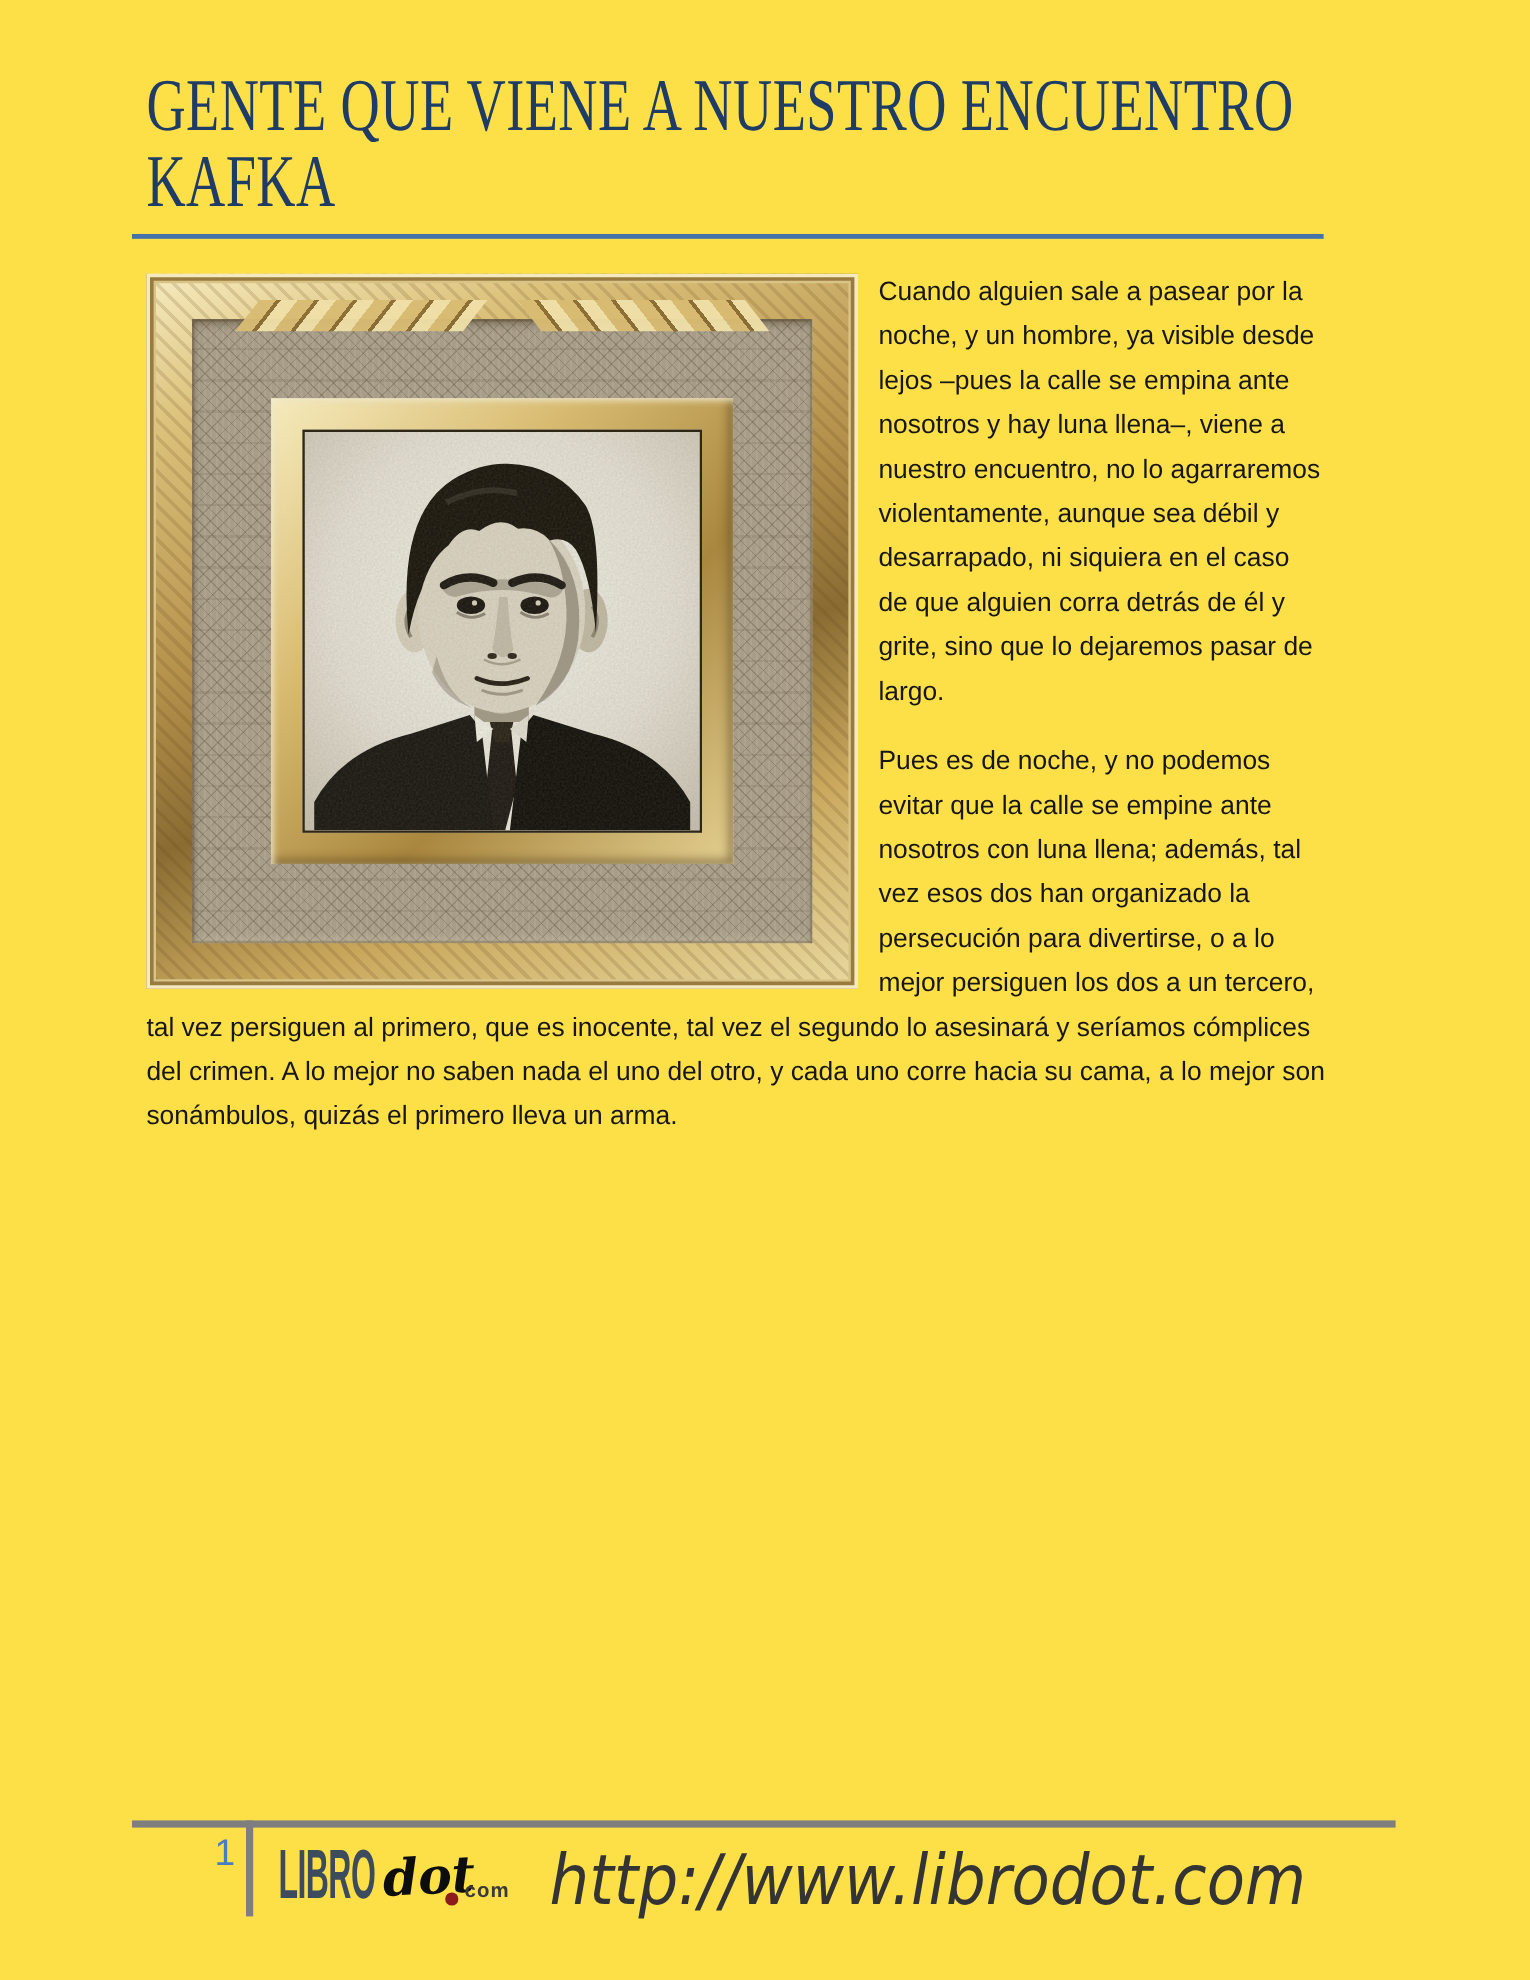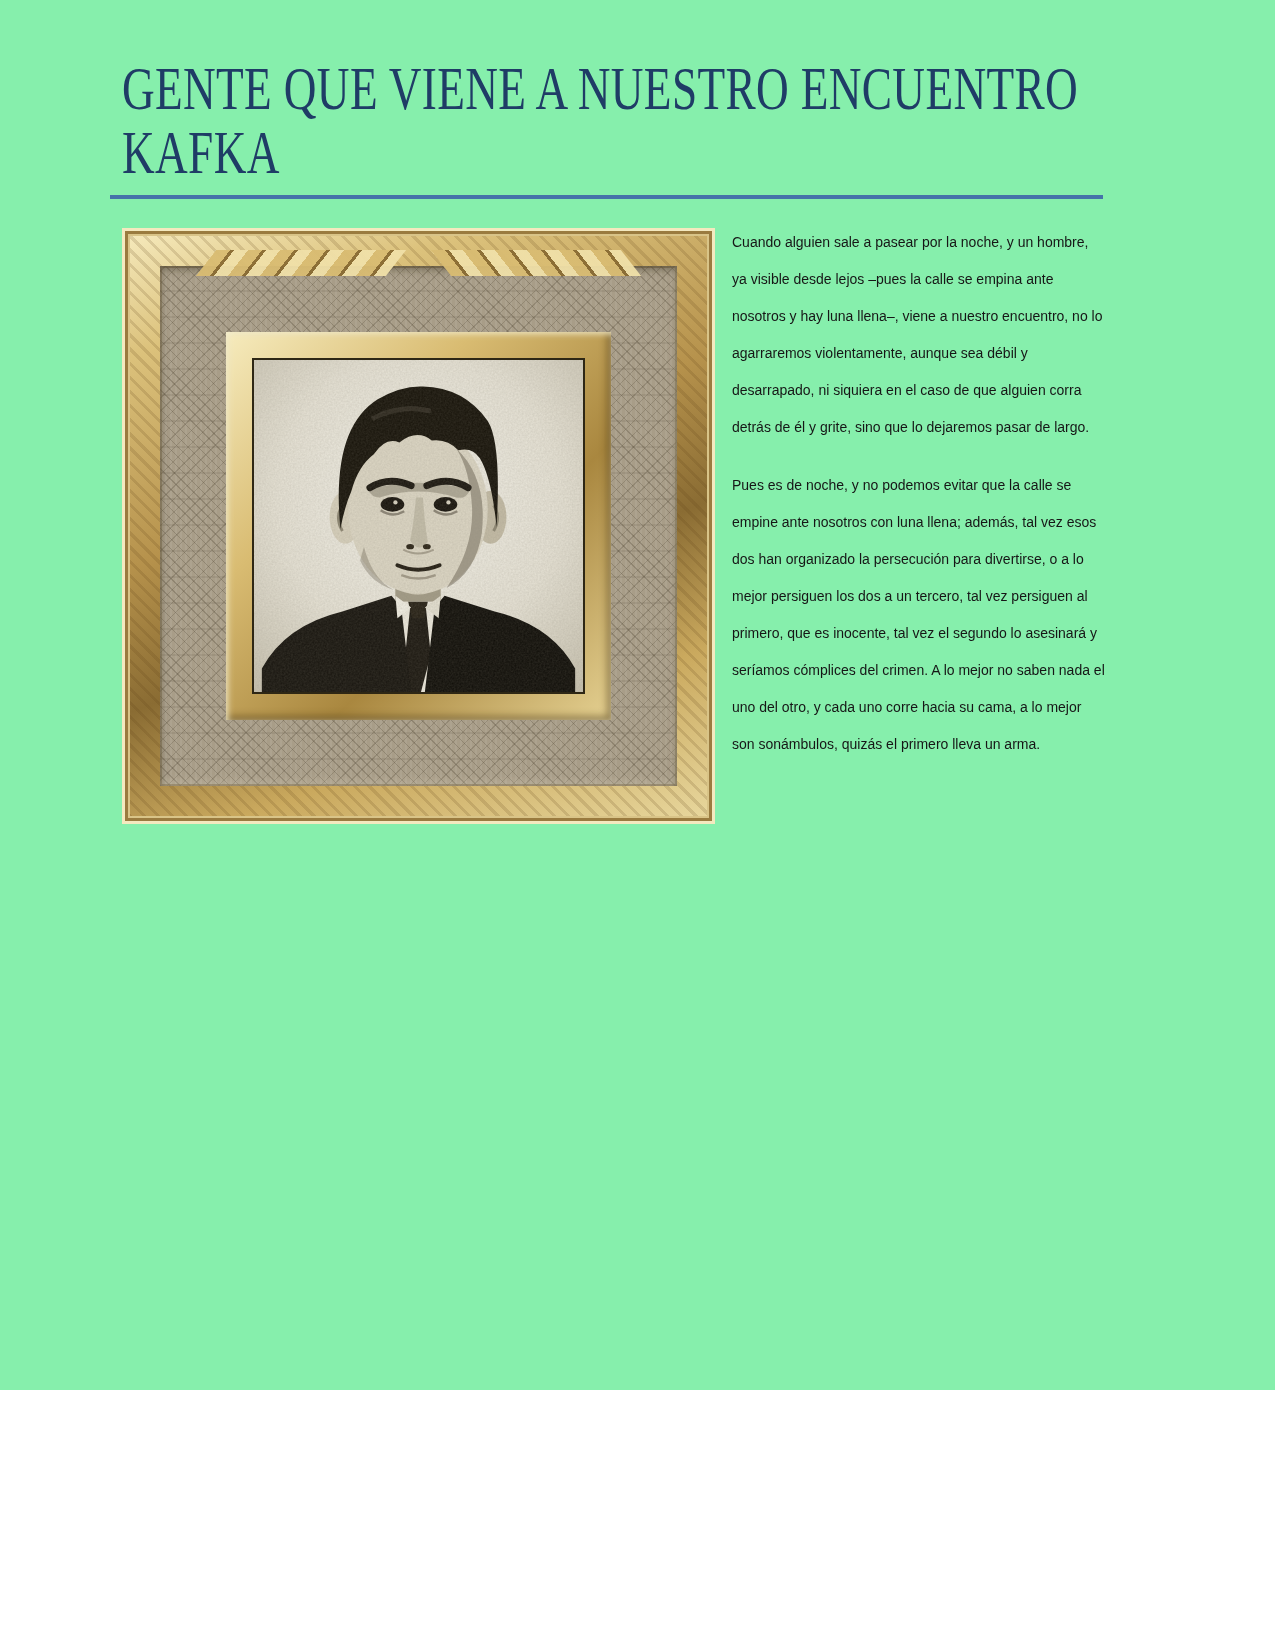--- a/index.html
+++ b/index.html
@@ -1,39 +1,39 @@
 <!DOCTYPE html>
 <html><head>
 <meta charset="utf-8">
 <style>
   * { margin:0; padding:0; box-sizing:border-box; }
   html,body { background:#ffffff; }
   .page {
-    position:relative; width:1275px; height:1390px; background:#86efac;
+    position:relative; width:1275px; height:1650px; background:#fde047;
     overflow:hidden; font-family:"Liberation Sans", sans-serif; color:#1b1b1b;
   }
 
   
   .doc-title {
     position:absolute; left:122px; top:56px;
     font-family:"Liberation Serif", serif; font-weight:400;
     font-size:62px; line-height:64px; color:#1f3c66;
     transform:scaleX(0.73); transform-origin:left top;
     letter-spacing:0.5px; white-space:nowrap;
   }
   .doc-title span { display:block; }
   .title-rule {
     position:absolute; left:110px; top:195px; width:993px; height:4px;
     background:#4573a9;
   }
 
   
   .content {
     position:absolute; left:122px; top:224px; width:983px;
-    font-size:14px; line-height:37px; color:#161616; text-align:left;
+    font-size:22px; line-height:37px; color:#161616; text-align:left;
   }
   .content p { margin:0 0 21px 0; }
 
   
   .kafka-frame {
     float:left; width:593px; height:596px; margin:4px 17px 10px 0;
   }
   .f-outer {
     width:100%; height:100%; padding:38px;
     background:

